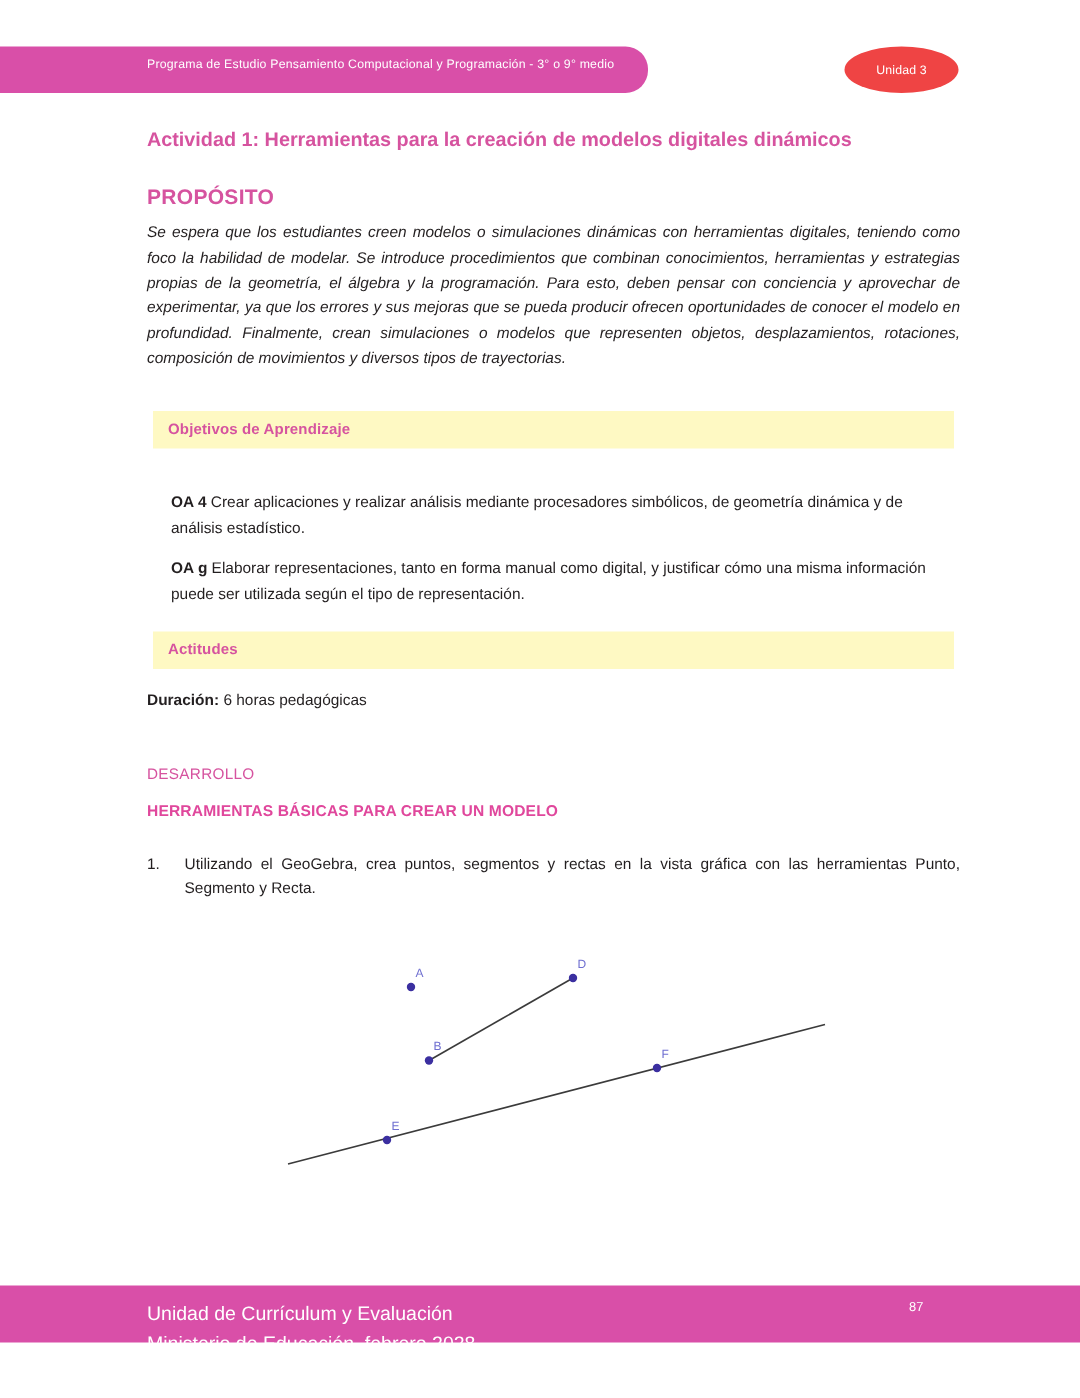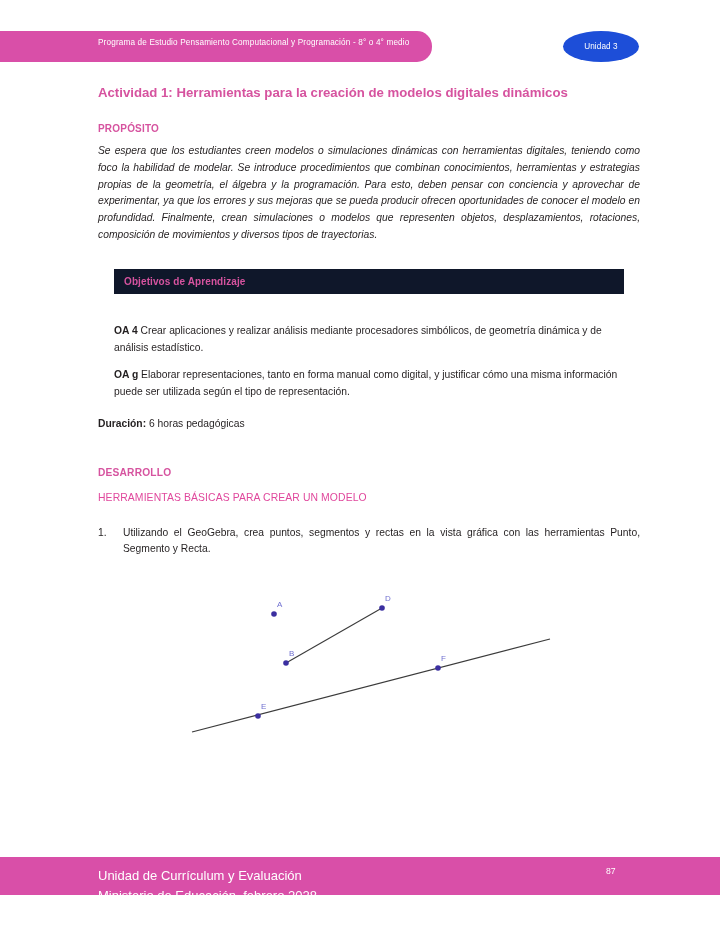--- a/index.html
+++ b/index.html
@@ -36,21 +36,21 @@
     color: #ffffff;
     letter-spacing: 0.15px;
     white-space: nowrap;
   }
   .unit-badge {
     position: absolute;
     left: 563px;
     top: 31px;
     width: 76px;
     height: 31px;
-    background: #1d4ed8;
+    background: #ef4444;
     border-radius: 50%;
     display: flex;
     align-items: center;
     justify-content: center;
   }
   .unit-badge-text {
     font-size: 8.2px;
     color: #ffffff;
     letter-spacing: 0.1px;
   }
@@ -65,44 +65,44 @@
 
   .activity-title {
     font-size: 13.2px;
     font-weight: bold;
     color: #d6539f;
     line-height: 1.3;
     margin: 0 0 22px 0;
   }
 
   .section-label {
-    font-size: 10px;
+    font-size: 14px;
     font-weight: bold;
     color: #d6539f;
     letter-spacing: 0.2px;
     margin: 0 0 9px 0;
   }
 
   .body-text {
     font-size: 10.3px;
     line-height: 1.62;
     text-align: justify;
     margin: 0;
     color: #231f20;
     font-style: italic;
   }
 
   
   .box-heading {
-    background: #0f172a;
+    background: #fef9c3;
     color: #d6539f;
     font-size: 10px;
     font-weight: bold;
     padding: 7px 10px 7px 10px;
-    margin: 16px;
+    margin: 4px;
     letter-spacing: 0.1px;
   }
   .oa-block {
     margin: 16px;
     padding: 13px 0 0 0;
   }
   .oa-item {
     font-size: 10.3px;
     line-height: 1.6;
     text-align: left;
@@ -133,28 +133,28 @@
   }
   .duration-line {
     font-size: 10.3px;
     line-height: 1.6;
     margin: 14px 0 0 0;
   }
   .duration-label { font-weight: bold; }
 
   .desarrollo-label {
     font-size: 10.2px;
-    font-weight: bold;
+    font-weight: normal;
     color: #d6539f;
     letter-spacing: 0.2px;
     margin: 0 0 14px 0;
   }
   .subsection-title {
     font-size: 10.4px;
-    font-weight: normal;
+    font-weight: bold;
     color: #e0479c;
     letter-spacing: 0.1px;
     margin: 0 0 22px 0;
   }
 
   .num-list {
     margin: 0;
     padding: 0;
     list-style: none;
   }
@@ -202,21 +202,21 @@
     left: 606px;
     top: 866px;
     font-size: 8.6px;
     color: #ffffff;
   }
 </style>
 </head>
 <body>
 
 <div class="header-band"></div>
-<div class="header-band-text">Programa de Estudio Pensamiento Computacional y Programación - 8° o 4° medio</div>
+<div class="header-band-text">Programa de Estudio Pensamiento Computacional y Programación - 3° o 9° medio</div>
 <div class="unit-badge">
   <span class="unit-badge-text">Unidad 3</span>
 </div>
 
 <div class="content">
 
   <h1 class="activity-title">Actividad 1: Herramientas para la creación de modelos digitales dinámicos</h1>
 
   <div class="section-label">PROPÓSITO</div>
   <p class="body-text">Se espera que los estudiantes creen modelos o simulaciones dinámicas con herramientas digitales, teniendo como foco la habilidad de modelar. Se introduce procedimientos que combinan conocimientos, herramientas y estrategias propias de la geometría, el álgebra y la programación. Para esto, deben pensar con conciencia y aprovechar de experimentar, ya que los errores y sus mejoras que se pueda producir ofrecen oportunidades de conocer el modelo en profundidad. Finalmente, crean simulaciones o modelos que representen objetos, desplazamientos, rotaciones, composición de movimientos y diversos tipos de trayectorias.</p>
@@ -227,20 +227,21 @@
       <p class="oa-item">
         <span class="oa-code">OA 4</span><span> Crear aplicaciones y realizar análisis mediante procesadores simbólicos, de geometría dinámica y de análisis estadístico.</span>
       </p>
       <p class="oa-item">
         <span class="oa-code">OA g</span><span> Elaborar representaciones, tanto en forma manual como digital, y justificar cómo una misma información puede ser utilizada según el tipo de representación.</span>
       </p>
     </div>
   </div>
 
   <div>
+    <div class="box-heading">Actitudes</div>
     <p class="duration-line">
       <span class="duration-label">Duración:</span><span> 6 horas pedagógicas</span>
     </p>
   </div>
 
   <div style="margin-top:34px;">
     <div class="desarrollo-label">DESARROLLO</div>
     <div class="subsection-title">HERRAMIENTAS BÁSICAS PARA CREAR UN MODELO</div>
     <ol class="num-list">
       <li>

